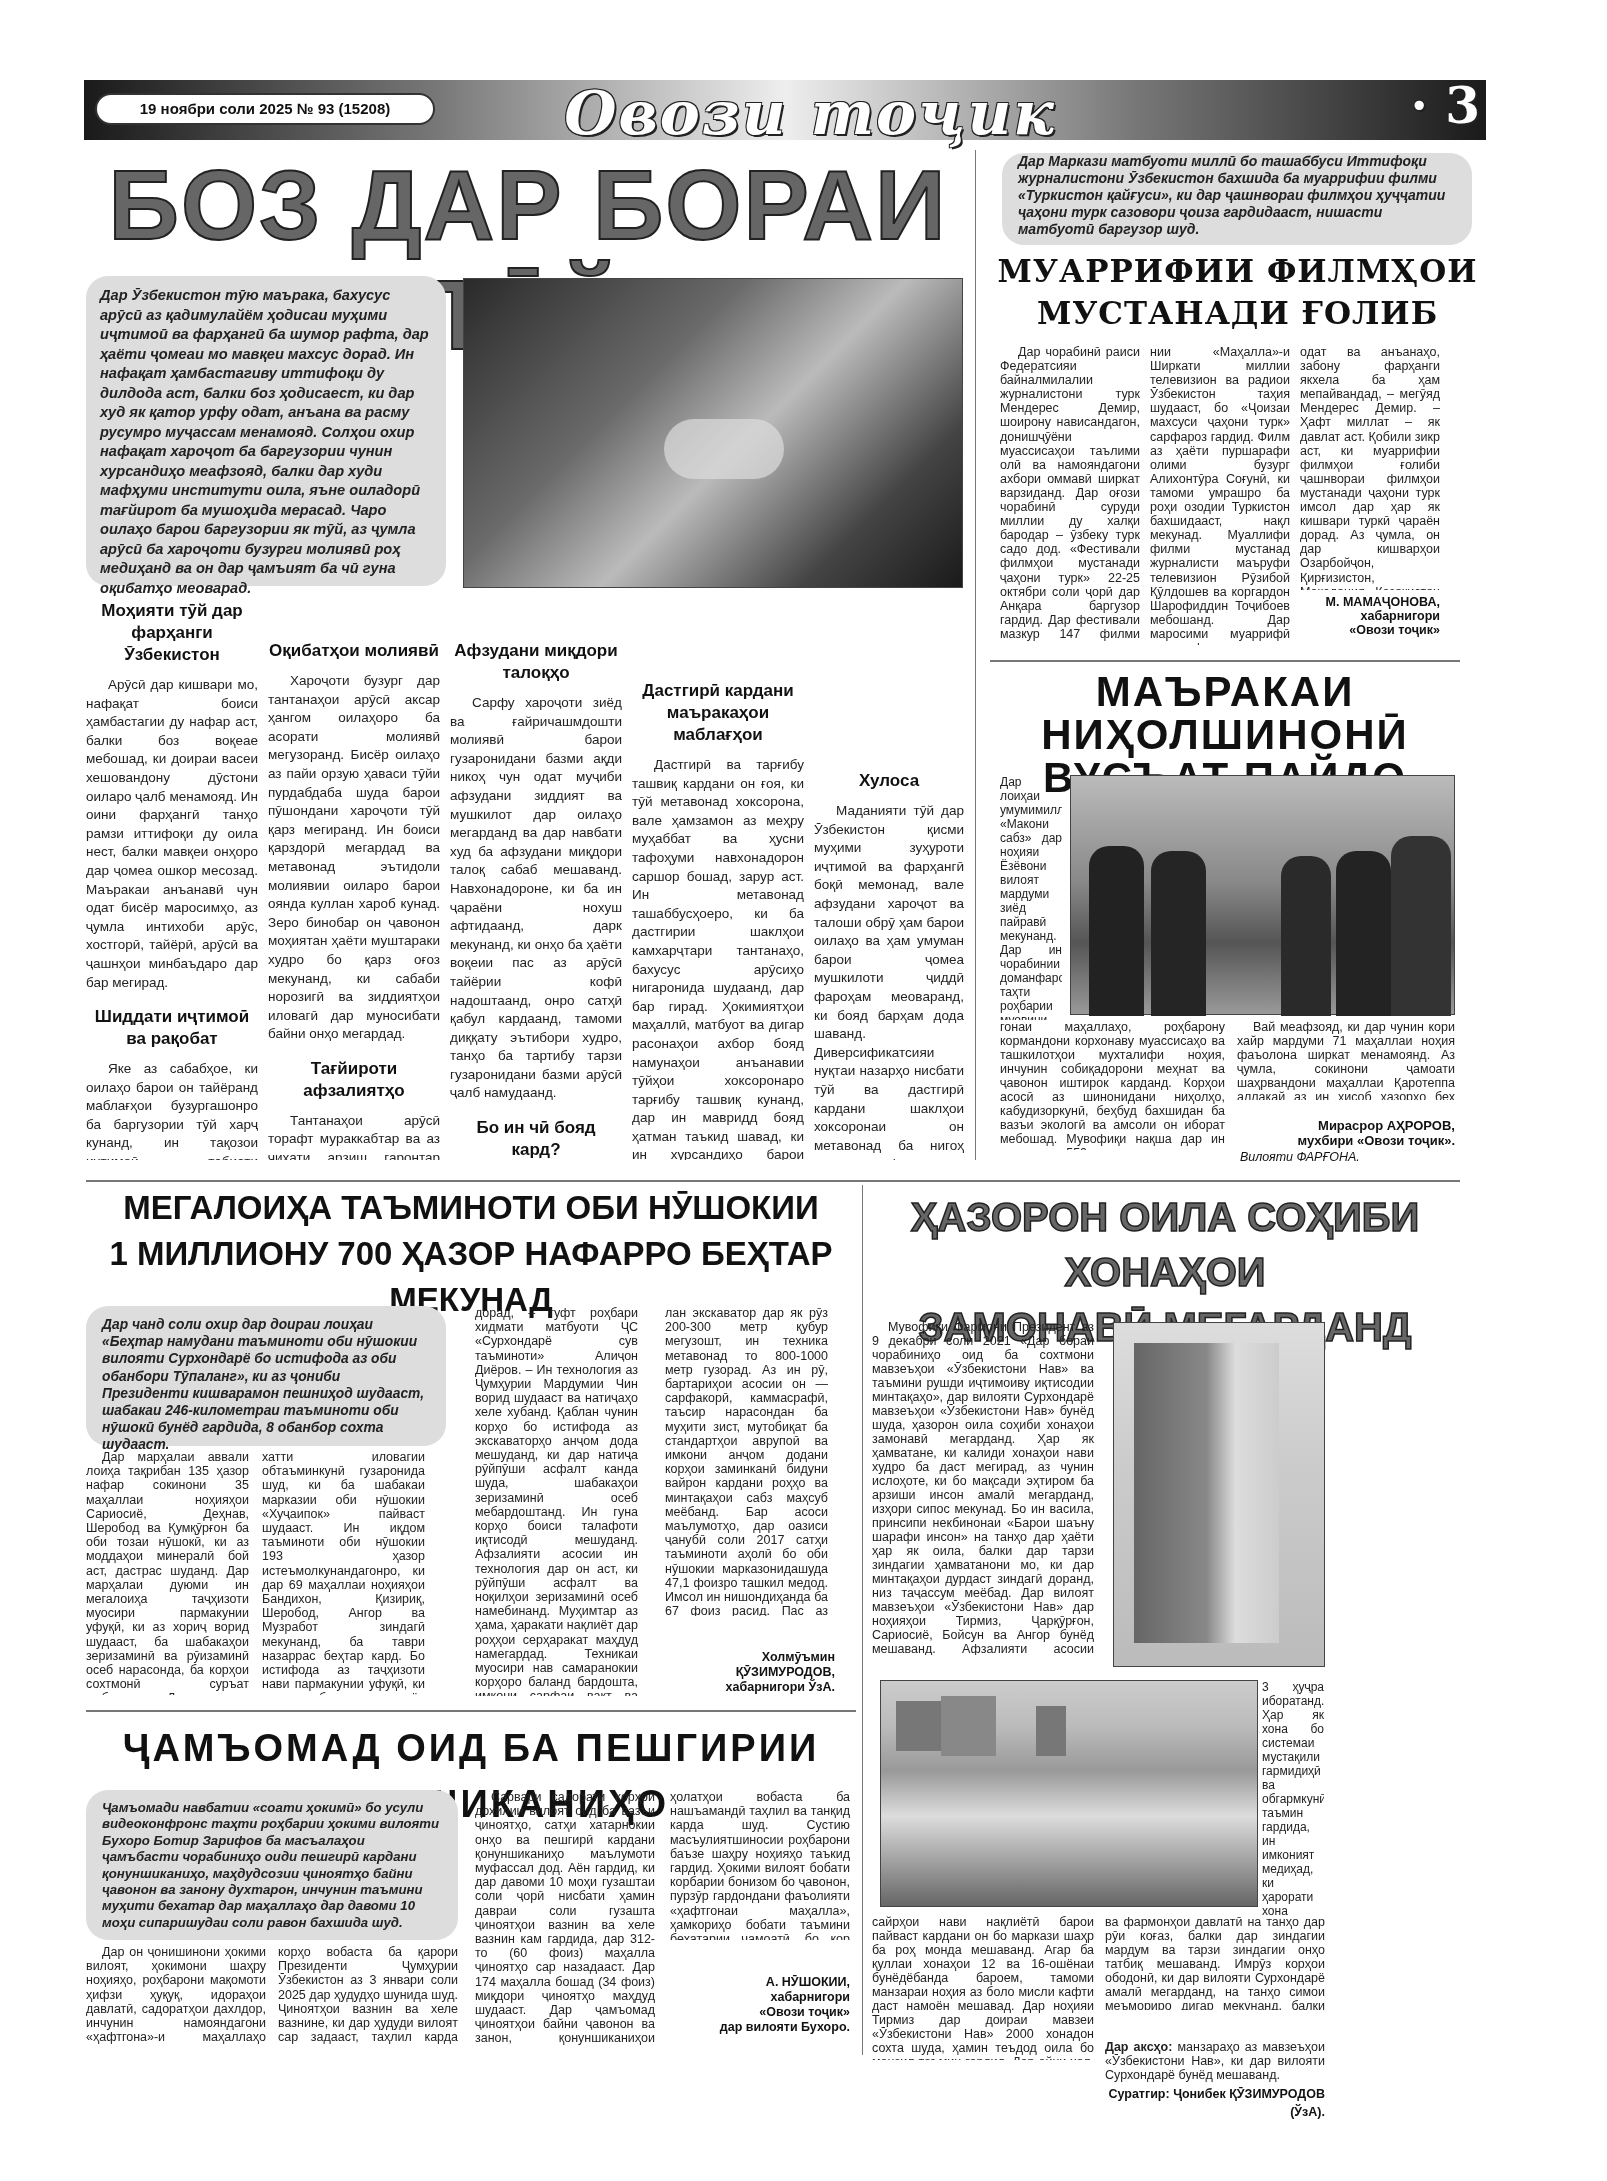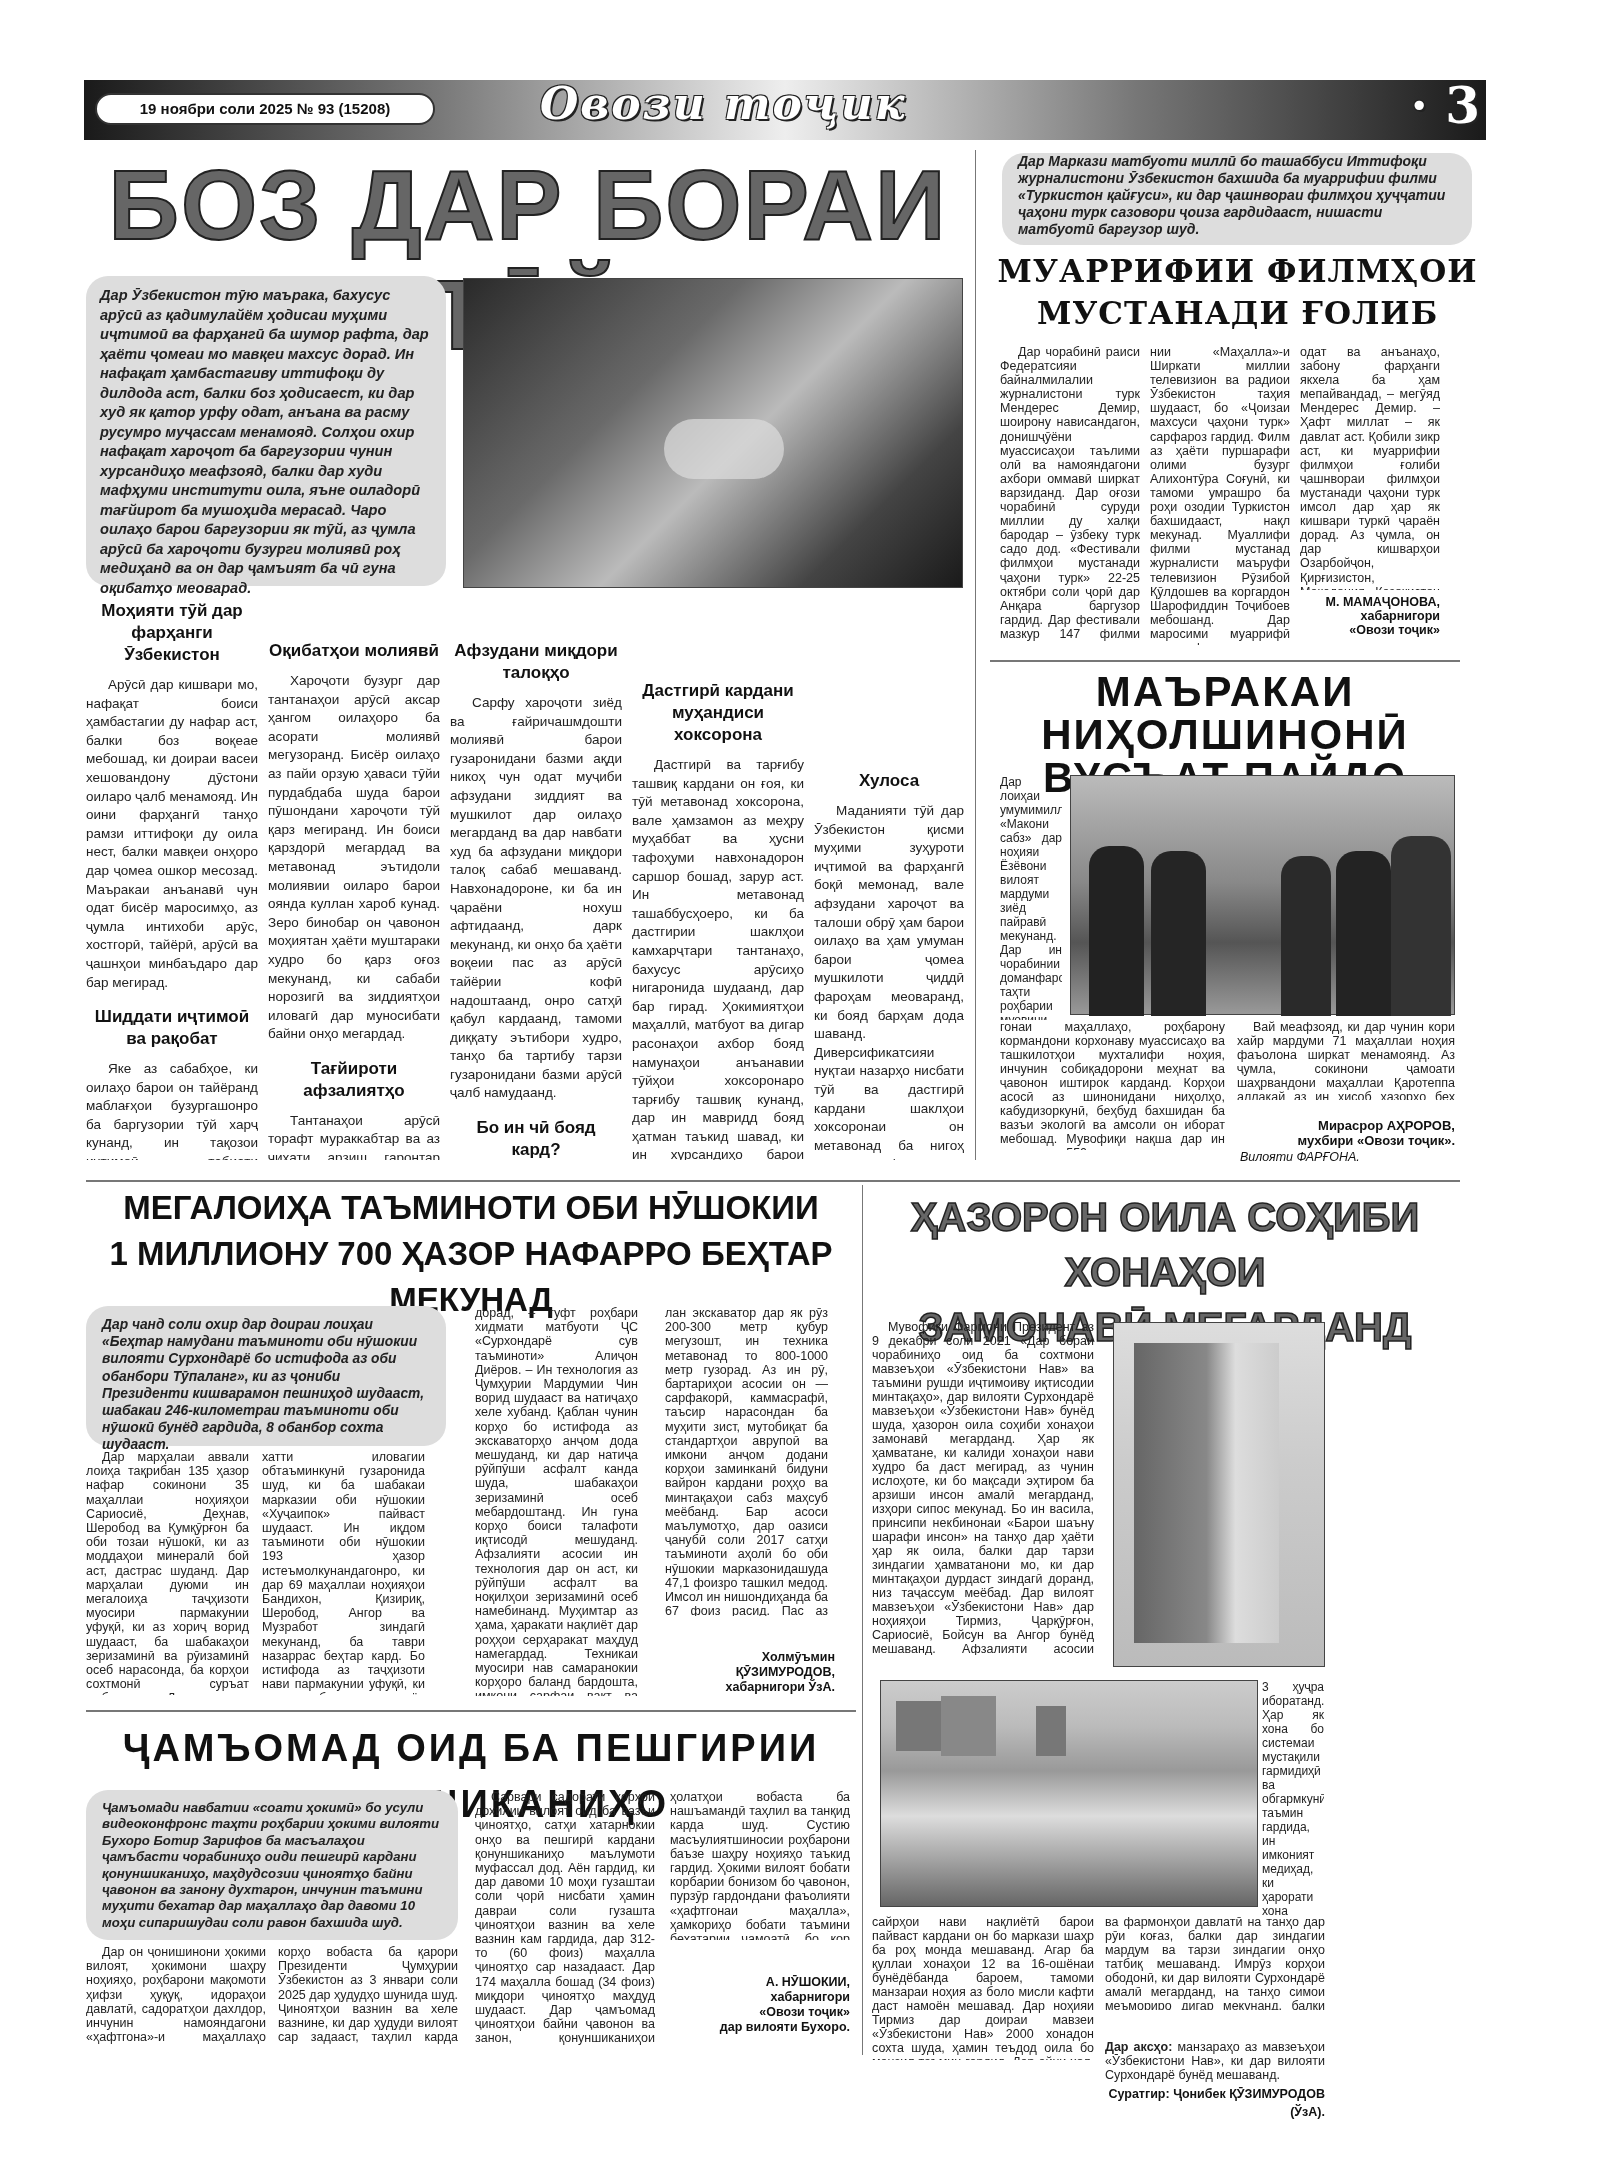--- a/index.html
+++ b/index.html
@@ -1,20 +1,20 @@
 <!DOCTYPE html>
 <html><head>
 <meta charset="utf-8">
 <style>
 *{box-sizing:border-box;margin:0;padding:0}
 body{width:1607px;height:2181px;background:#fff;font-family:"Liberation Sans",sans-serif;color:#111;position:relative;overflow:hidden}
 .abs{position:absolute}
 .masthead{left:84px;top:80px;width:1402px;height:60px;background:linear-gradient(90deg,#1a1a1a 0%,#777 25%,#eee 50%,#777 75%,#1a1a1a 100%);}
 .datepill{left:95px;top:93px;width:340px;height:32px;background:#fff;border:2px solid #333;border-radius:16px;font-weight:bold;font-size:15px;text-align:center;line-height:28px;font-family:"Liberation Sans Narrow","Liberation Sans",sans-serif}
-.logo{left:540px;top:78px;width:540px;height:62px;font-family:"DejaVu Serif",serif;font-size:44px;font-weight:bold;color:#fff;text-shadow:2px 2px 0 #222,-1px -1px 0 #222,1px -1px 0 #222,-1px 1px 0 #222;text-align:left;font-style:italic;letter-spacing:2px}
+.logo{left:540px;top:78px;width:540px;height:62px;font-family:"DejaVu Serif",serif;font-size:60px;font-weight:bold;color:#fff;text-shadow:2px 2px 0 #222,-1px -1px 0 #222,1px -1px 0 #222,-1px 1px 0 #222;text-align:center;font-style:italic;letter-spacing:2px}
 .pagenum{left:1400px;top:76px;width:80px;height:62px;font-family:"DejaVu Serif",serif;font-size:50px;font-weight:bold;color:#fff;text-shadow:2px 2px 0 #222,-1px -1px 0 #222,1px -1px 0 #222,-1px 1px 0 #222;text-align:right}
 .bigtitle{font-family:"Liberation Sans Narrow","Liberation Sans",sans-serif;font-weight:bold;text-transform:uppercase;text-align:center}
 .outline{color:#666;-webkit-text-stroke:2px #222;text-shadow:2px 2px 0 #fff}
 .lede{background:#ddd;border-radius:22px;font-weight:bold;font-style:italic;color:#222;font-size:15.5px;line-height:22px;padding:12px 18px}
 .col{font-size:13.5px;line-height:18.6px;text-align:justify;color:#222}
 .col p{text-indent:22px}
 .sub{font-weight:bold;font-size:17px;text-align:center;margin:14px 0 10px;line-height:22px;color:#111}
 .sig{font-weight:bold;text-align:right;font-size:13.5px;line-height:18px}
 .vline{background:#777;width:1px}
 .hline{background:#777;height:2px}
@@ -47,21 +47,21 @@
   <div class="sub">Тағйироти афзалиятҳо</div>
   <p>Тантанаҳои арӯсӣ торафт мураккабтар ва аз ҷиҳати арзиш гаронтар мегарданд, ки боиси тағйироти афзалиятҳо дар ҳаёти навхонадорон мешавад. Бисёр ҷавонон ғояи базми арӯсиро на ба сифати ибтидои ҳаёти муштарак, балки ҳамчун мақсади ниҳоӣ қабул мекунанд. Аз пайи пурдабдаба гузаронидани арӯсӣ шудан бошад, метавонад ҳуввиятҳоеро, ки дар муносибати домоду арӯс воқеан аҳамияти хосса доранд, аз ҷумла муҳаббат, эътиқод ва ҳусни тафоҳумро аз байн бубарад.</p>
 </div>
 <div class="abs col" style="left:450px;top:600px;width:172px;height:560px;overflow:hidden">
   <div class="sub" style="margin-top:40px">Афзудани миқдори талоқҳо</div>
   <p>Сарфу хароҷоти зиёд ва ғайричашмдошти молиявӣ барои гузаронидани базми ақди никоҳ чун одат муҷиби афзудани зиддият ва мушкилот дар оилаҳо мегарданд ва дар навбати худ ба афзудани миқдори талоқ сабаб мешаванд. Навхонадороне, ки ба ин ҷараёни нохуш афтидаанд, дарк мекунанд, ки онҳо ба ҳаёти воқеии пас аз арӯсӣ тайёрии кофӣ надоштаанд, онро сатҳӣ қабул кардаанд, тамоми диққату эътибори худро, танҳо ба тартибу тарзи гузаронидани базми арӯсӣ ҷалб намудаанд.</p>
   <div class="sub">Бо ин чӣ бояд кард?</div>
 
 </div>
 <div class="abs col" style="left:632px;top:600px;width:172px;height:560px;overflow:hidden">
-  <div class="sub" style="margin-top:80px">Дастгирӣ кардани муҳандиси хоксорона</div>
+  <div class="sub" style="margin-top:80px">Дастгирӣ кардани маъракаҳои маблағҳои</div>
   <p>Дастгирӣ ва тарғибу ташвиқ кардани он ғоя, ки тӯй метавонад хоксорона, вале ҳамзамон аз меҳру муҳаббат ва ҳусни тафоҳуми навхонадорон саршор бошад, зарур аст. Ин метавонад ташаббусҳоеро, ки ба дастгирии шаклҳои камхарҷтари тантанаҳо, бахусус арӯсиҳо нигаронида шудаанд, дар бар гирад. Ҳокимиятҳои маҳаллӣ, матбуот ва дигар расонаҳои ахбор бояд намунаҳои анъанавии тӯйҳои хоксоронаро тарғибу ташвиқ кунанд, дар ин мавридд бояд ҳатман таъкид шавад, ки ин хурсандиҳо барои хароҷот не, балки баҳри бахту саодати минбаъдаи ҷавонон мебошад.</p>
 
 </div>
 <div class="abs col" style="left:814px;top:600px;width:150px;height:560px;overflow:hidden">
   <div class="sub" style="margin-top:170px">Хулоса</div>
   <p>Маданияти тӯй дар Ӯзбекистон қисми муҳими зуҳуроти иҷтимоӣ ва фарҳангӣ боқӣ мемонад, вале афзудани хароҷот ва талоши обрӯ ҳам барои оилаҳо ва ҳам умуман барои ҷомеа мушкилоти ҷиддӣ фароҳам меоваранд, ки бояд барҳам дода шаванд. Диверсификатсияи нуқтаи назарҳо нисбати тӯй ва дастгирӣ кардани шаклҳои хоксоронаи он метавонад ба нигоҳ доштану ҳифз кардани институти оила кумак расонад. Дарки моҳияти ҳақиқии муносибатҳо, муҳаббат ва ҳусни тафоҳум калиди таҳкими алоқаи навхонадорон ва қаробати онҳо ба ҷомеаи солим аст, ки дар он арӯсӣ анҷоми ҳаёти муштарак не, балки оғози зиндагиву рӯзгори пурмазмун он бояд бошад.</p>
 
 </div>
 
 <div class="abs vline" style="left:975px;top:150px;height:1010px"></div>

